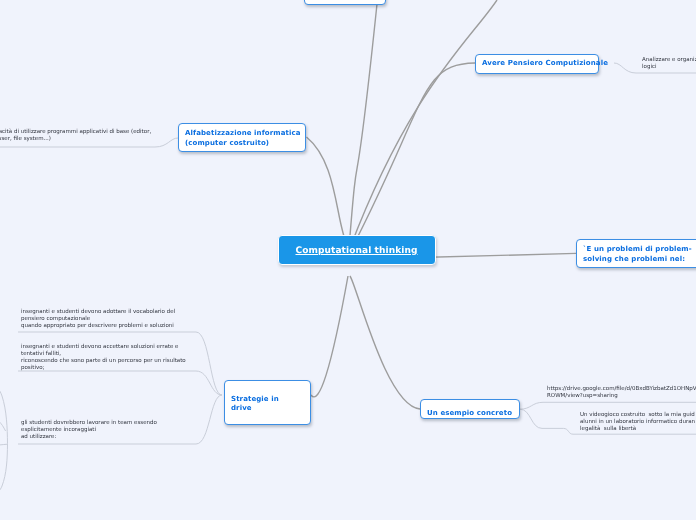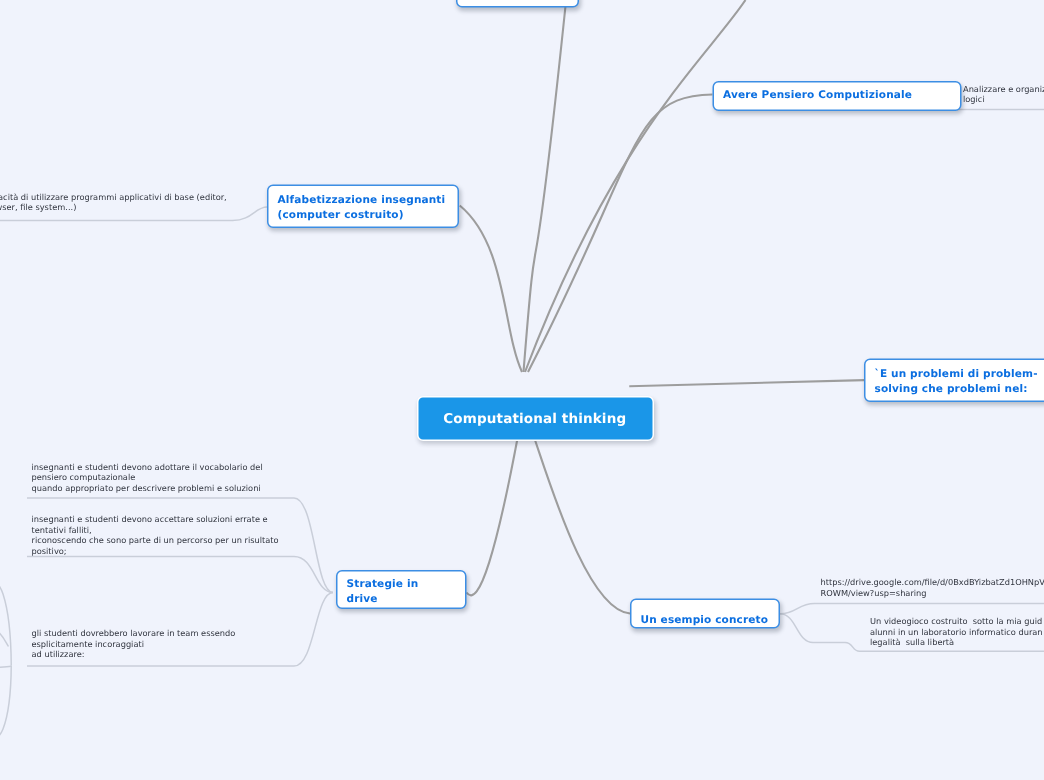--- a/index.html
+++ b/index.html
@@ -48,39 +48,39 @@
         <path d="M222,395 C210,395 210,444 196,444 L18,444" class="thin"></path>
         <path d="M520,409.2 C531,409.2 532,402.3 543,402.3 L696,402.3" class="thin"></path>
         <path d="M520,409.2 C531,409.2 531,428.4 542,428.4 L563.4,428.4 C569,428.4 568,434.2 573,434.2 L696,434.2" class="thin"></path>
         <path d="M7.5,443.6 C7.4,428 6.6,410 2,396 C0,390 -3,386 -9,383" class="thin"></path>
         <path d="M5.6,431 C3.4,427 2,424 -1.5,421 C-6,417.5 -10,416.5 -16,415.5" class="thin"></path>
         <path d="M7.5,443.6 C7.4,459 6.6,474 2,486 C0,491 -3,494 -9,496" class="thin"></path>
         <path d="M7.5,444.2 C2,444.6 -4,445.4 -12,446" class="thin"></path>
       </g>
   </svg>
 
-  <div class="node rootnode" style="left:277.5px;top:264px;width:158px;height:30px;">Computational thinking</div>
+  <div class="node rootnode" style="left:277.5px;top:235px;width:158px;height:30px;text-decoration:underline;">Computational thinking</div>
 
   <div class="node boxnode" id="n-topcut" style="left:304px;top:-18px;width:82px;height:23px;"></div>
 
   <div class="node boxnode" id="n-alfabetizzazione" style="left:178px;top:123px;width:128px;height:29px;padding-top:2px;">
-      <div>Alfabetizzazione insegnanti</div>
+      <div>Alfabetizzazione informatica</div>
       <div>(computer costruito)</div>
     </div>
 
-  <div class="node boxnode" id="n-pensiero" style="left:475px;top:54px;width:166px;height:20px;">
+  <div class="node boxnode" id="n-pensiero" style="left:475px;top:54px;width:124px;height:20px;">
       <div>Avere Pensiero Computizionale</div>
     </div>
 
   <div class="node boxnode" id="n-processo" style="left:576px;top:239px;width:148px;height:29px;padding-top:2px;">
       <div>`E un problemi di problem-</div>
       <div>solving che problemi nel:</div>
     </div>
 
-  <div class="node boxnode" id="n-strategie" style="left:224px;top:380px;width:87px;height:26px;padding-top:3px;box-sizing:border-box;">
+  <div class="node boxnode" id="n-strategie" style="left:224px;top:380px;width:87px;height:45px;padding-top:3px;box-sizing:border-box;">
       <div>Strategie in</div>
       <div>drive</div>
     </div>
 
   <div class="node boxnode" id="n-esempio" style="left:420px;top:399px;width:100px;height:20px;padding-top:2px;box-sizing:border-box;justify-content:flex-end;">
       <div>Un esempio concreto</div>
     </div>
 
   <div class="node leafnode" id="l-capacita" style="left:-12px;top:129px;width:220px;"><div>Capacità di utilizzare programmi applicativi di base (editor,</div><div>browser, file system...)</div></div>
 

